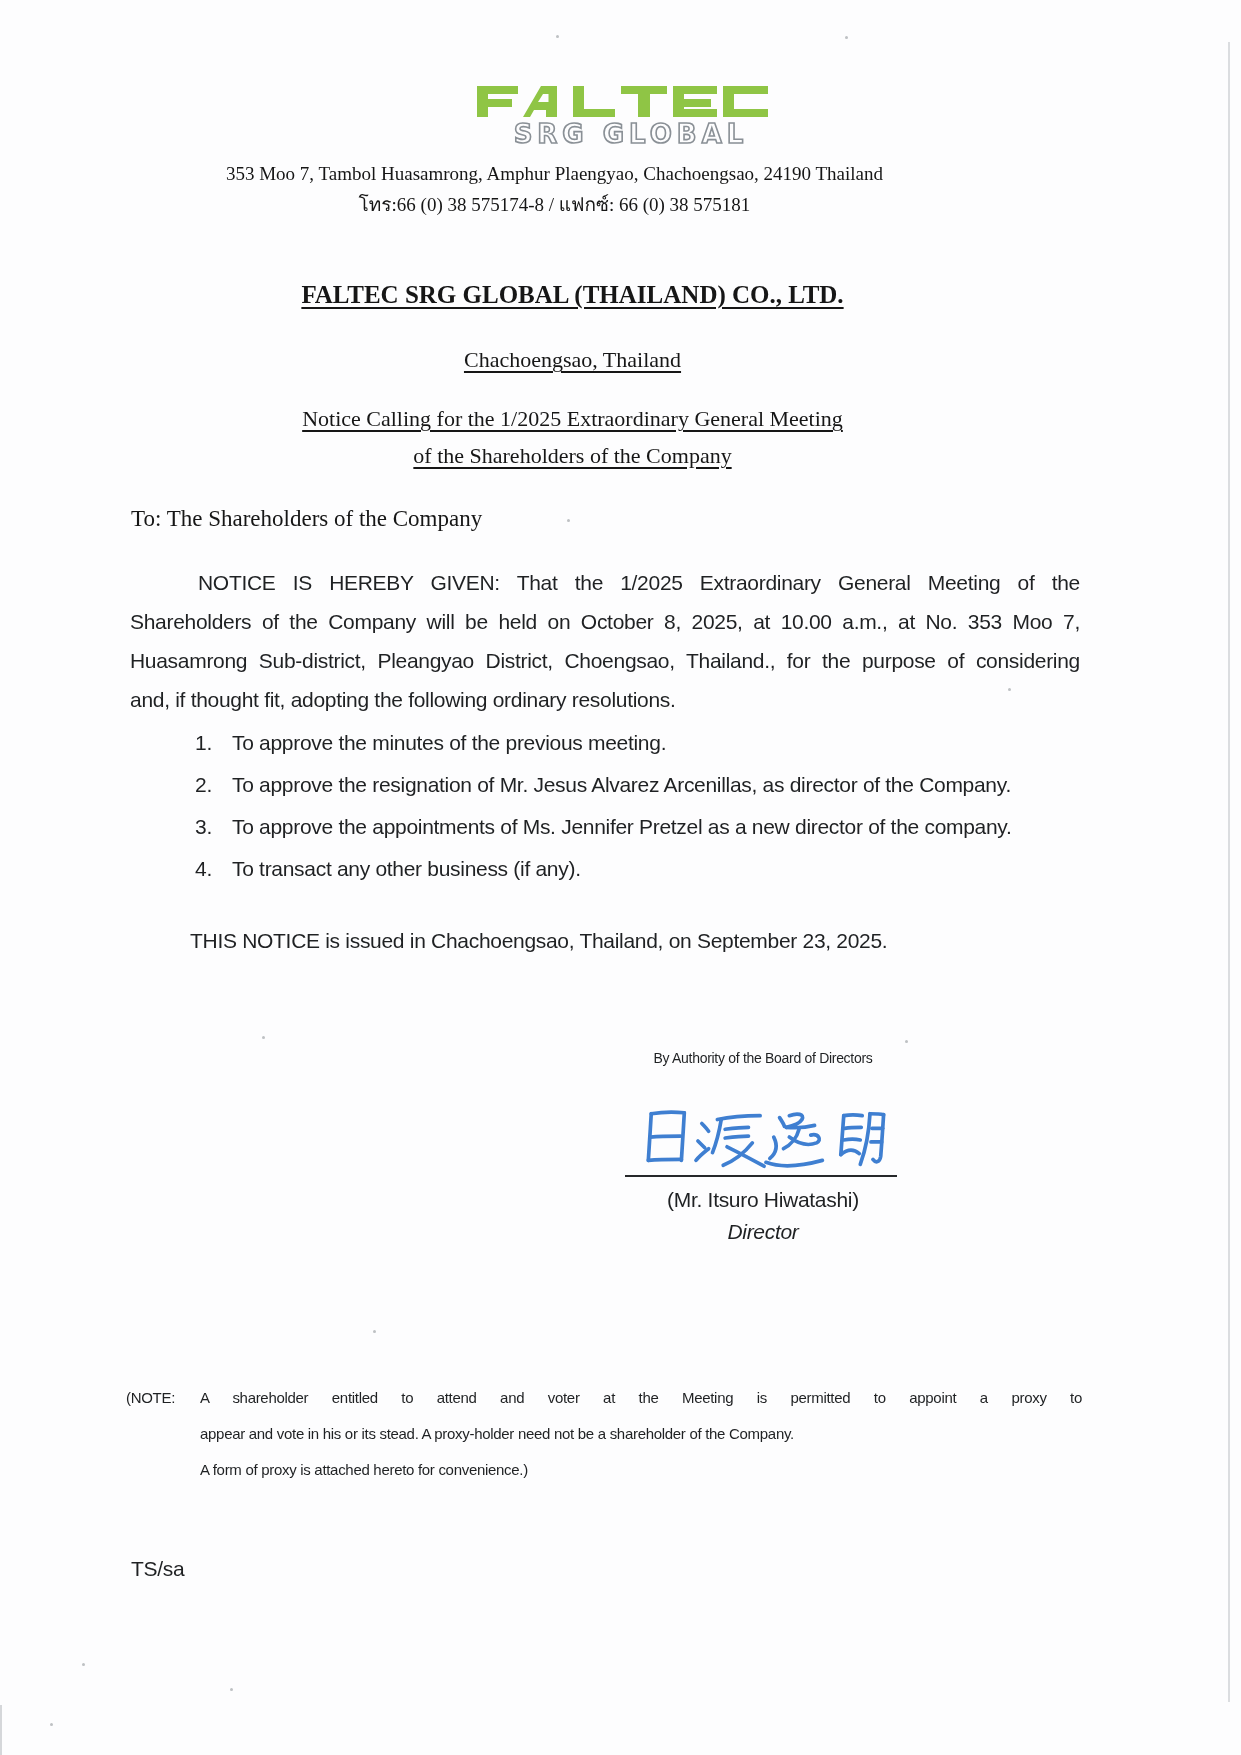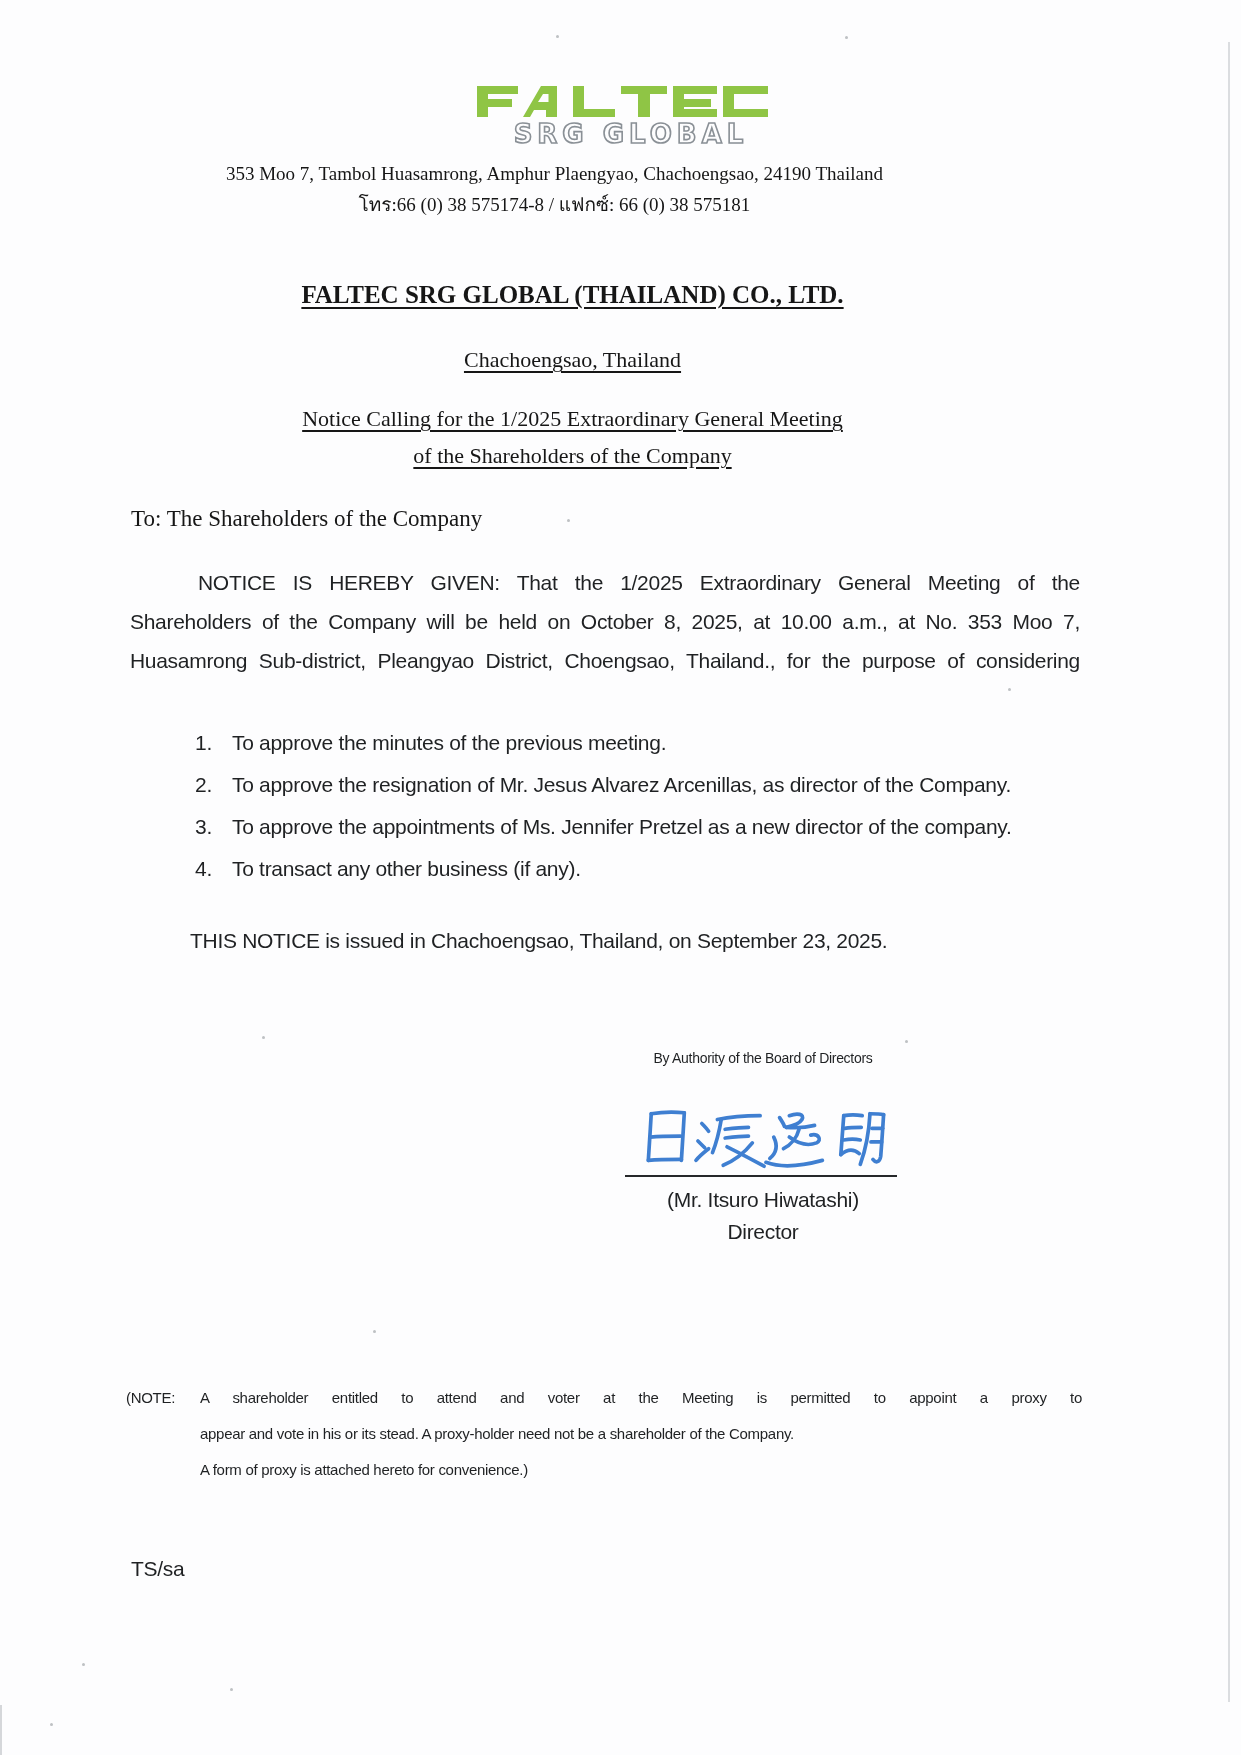--- a/index.html
+++ b/index.html
@@ -59,20 +59,21 @@
   <div class="abs centerband ttl-shift serif sub-title u" style="top:347px;">Chachoengsao, Thailand</div>
   <div class="abs centerband ttl-shift serif sub-title u" style="top:406px;">Notice Calling for the 1/2025 Extraordinary General Meeting</div>
   <div class="abs centerband ttl-shift serif sub-title u" style="top:443px;">of the Shareholders of the Company</div>
 
   <div class="abs serif" style="left:131px;top:506px;font-size:23px;">To: The Shareholders of the Company</div>
 
   <div class="abs sans para" style="left:130px;top:563px;">
     <div class="jline line1">NOTICE IS HEREBY GIVEN:  That the 1/2025 Extraordinary General Meeting of the</div>
     <div class="jline">Shareholders of the Company will be held on October 8, 2025, at 10.00 a.m., at No. 353 Moo 7,</div>
     <div class="jline">Huasamrong Sub-district, Pleangyao District, Choengsao, Thailand., for the purpose of considering</div>
+    <div>and, if thought fit, adopting the following ordinary resolutions.</div>
   </div>
 
   <div class="abs sans" style="left:195px;top:731px;width:900px;">
     <div class="list-row">
       <span class="list-num">1.</span>
       <span>To approve the minutes of the previous meeting.</span>
     </div>
     <div class="list-row">
       <span class="list-num">2.</span>
       <span>To approve the resignation of Mr. Jesus Alvarez Arcenillas, as director of the Company.</span>
@@ -129,21 +130,21 @@
         <path d="M247,11 C246,26 245,42 244,54 C243,60 239,61 236,57"></path>
         <path d="M235,25 C239,25 243,25 246,25"></path>
         <path d="M234,39 C238,39 242,39 245,39"></path>
       </g>
     </svg>
   </div>
 
   <div class="abs" style="left:625px;top:1175px;width:272px;height:2px;background:#26282a;"></div>
 
   <div class="abs sig-center sans" style="top:1188px;font-size:21px;">(Mr. Itsuro Hiwatashi)</div>
-  <div class="abs sig-center sans" style="top:1220px;font-size:21px;">Director</div>
+  <div class="abs sig-center sans" style="top:1220px;font-size:21px;font-style:italic;">Director</div>
 
   <div class="abs note-grid sans" style="left:126px;top:1380px;">
     <div>(NOTE:</div>
     <div class="note-j">A shareholder entitled to attend and voter at the Meeting is permitted to appoint a proxy to</div>
     <div></div>
     <div>appear and vote in his or its stead. A proxy-holder need not be a shareholder of the Company.</div>
     <div></div>
     <div>A form of proxy is attached hereto for convenience.)</div>
   </div>
 

